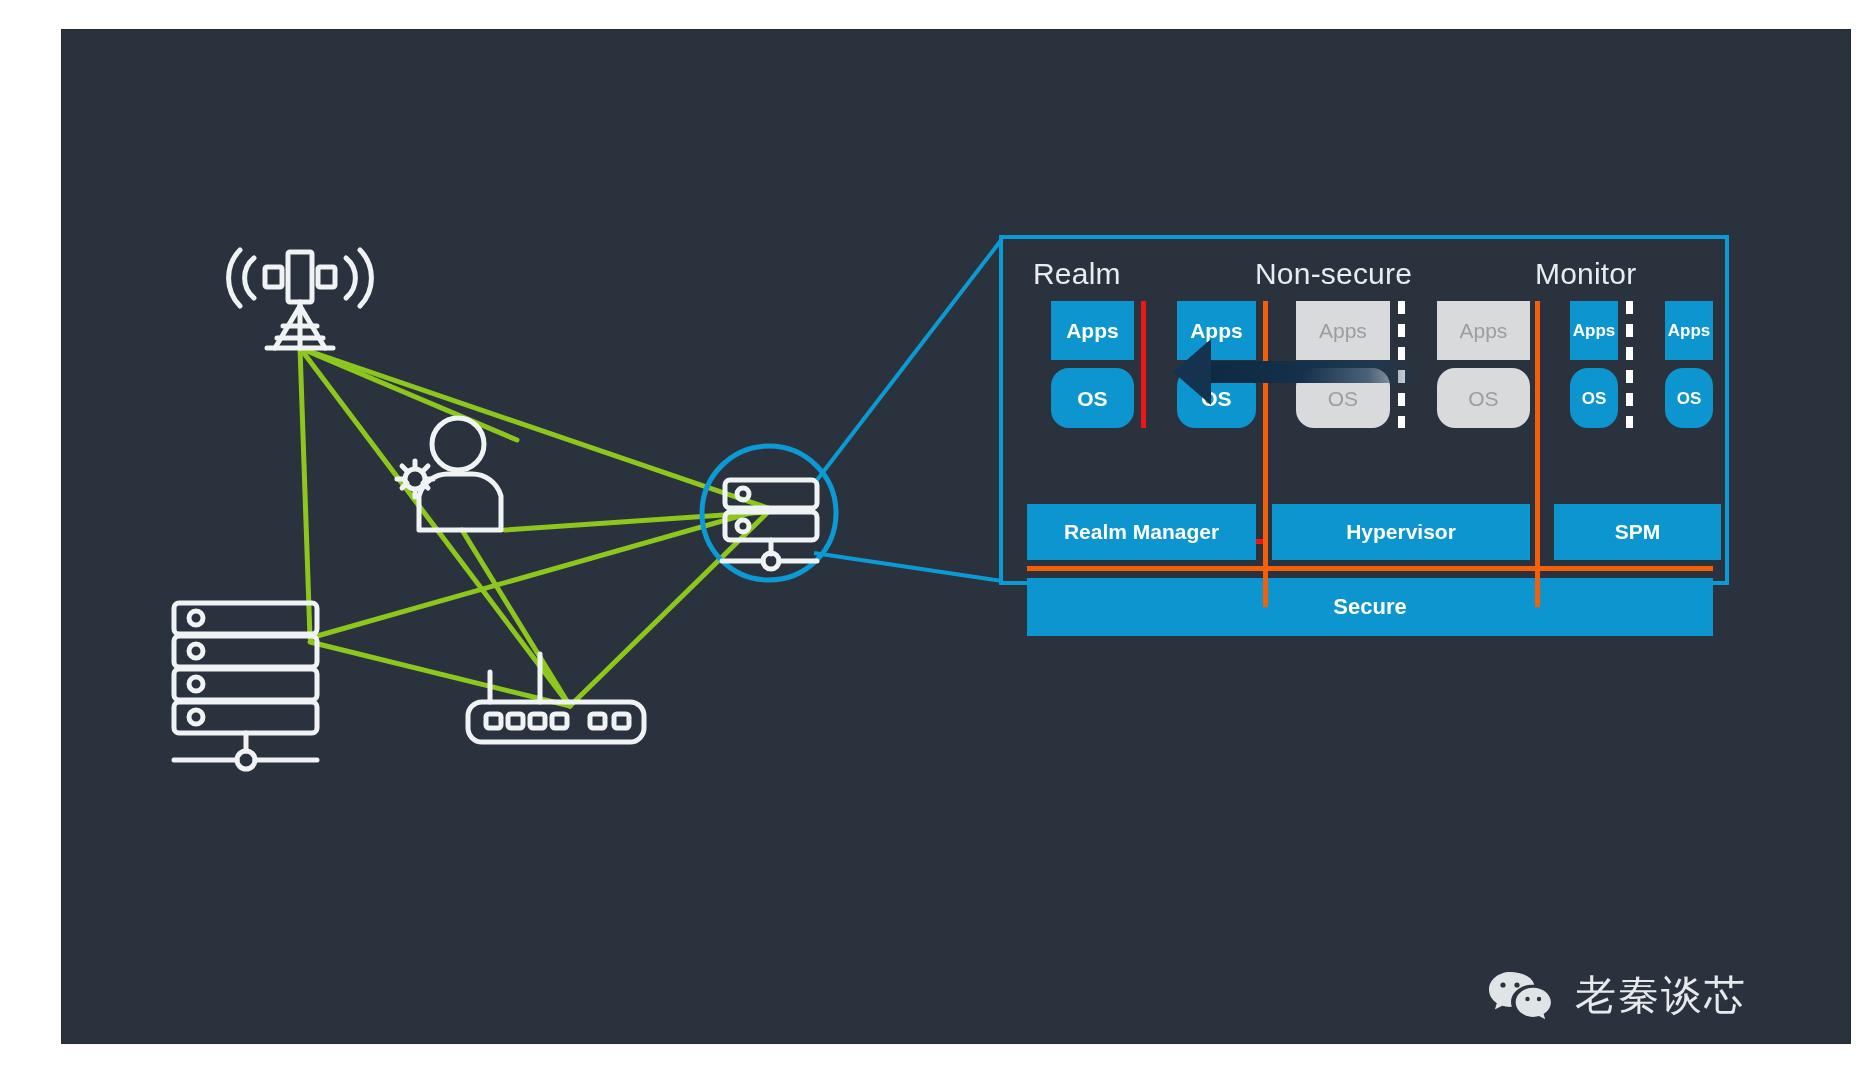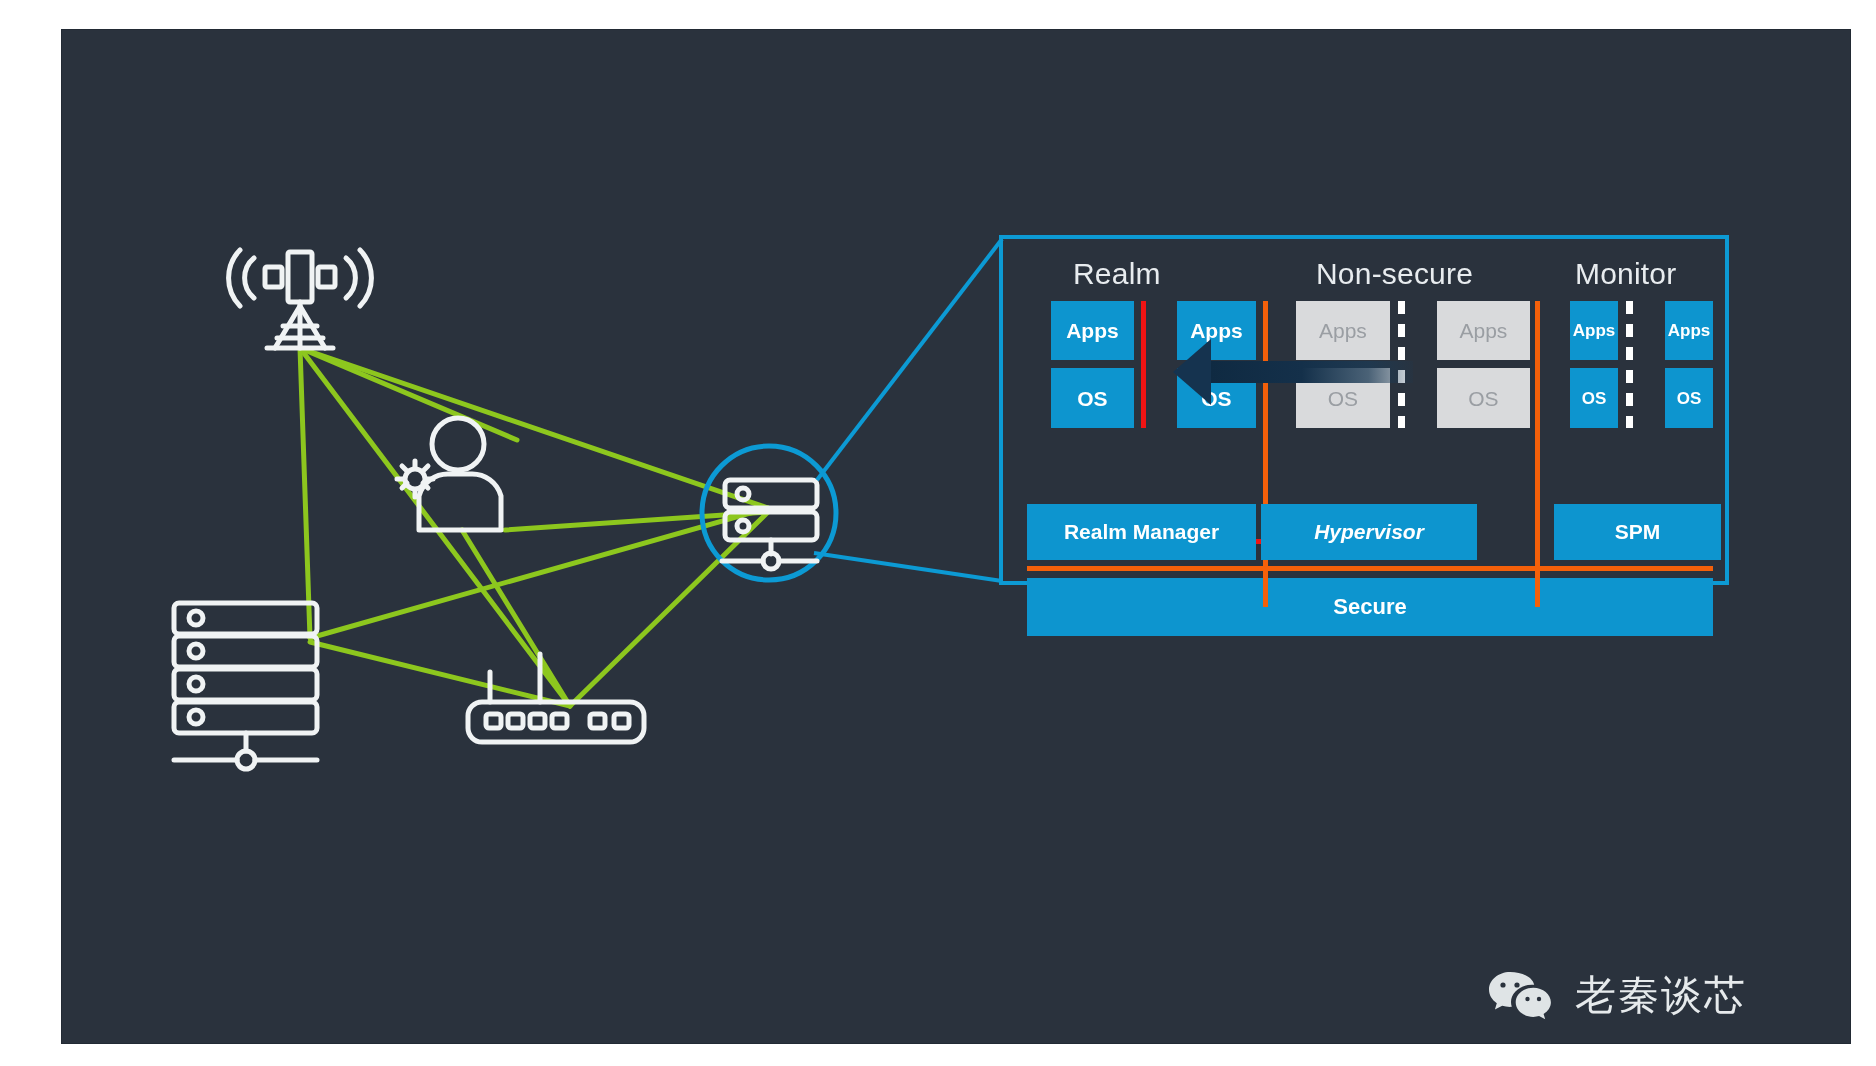--- a/index.html
+++ b/index.html
@@ -53,33 +53,32 @@
     position: absolute;
     left: 24px;
     top: 18px;
     right: 22px;
     bottom: 12px;
   }
   
   .col-heads {
     position: relative;
     height: 42px;
-    margin-left: 40px;
   }
   .col-head {
     position: absolute;
     color: #e8ecef;
     font-size: 30px;
     font-weight: 400;
     letter-spacing: .2px;
     white-space: nowrap;
     top: 0;
   }
   .ch-realm { left: 6px; }
-  .ch-nonsecure { left: 249px; }
+  .ch-nonsecure { left: 228px; }
   .ch-secure { left: 508px; }
 
   
   .worlds {
     position: relative;
     height: 195px;
     margin-top: 2px;
   }
   .world {
     position: absolute;
@@ -103,21 +102,21 @@
   .blk {
     display: flex;
     align-items: center;
     justify-content: center;
     font-size: 21px;
     font-weight: 700;
     box-sizing: border-box;
     line-height: 1;
   }
   .blk.apps { height: 59px; }
-  .blk.os   { height: 60px; }
+  .blk.os   { height: 60px; border-radius: 18px; }
   .blk.on {
     background: #0d95cf;
     color: #ffffff;
   }
   .blk.off {
     background: #d9dadc;
     color: #9a9ea3;
     font-weight: 400;
   }
   .blk.small { font-size: 17px; }
@@ -166,21 +165,21 @@
     height: 56px;
     background: #0d95cf;
     color: #ffffff;
     display: flex;
     align-items: center;
     justify-content: center;
     font-size: 21px;
     font-weight: 700;
   }
   .mgr-realm { left: 0px;   width: 229px; text-align: center; }
-  .mgr-hyp   { left: 234px; width: 216px; font-style: italic; }
+  .mgr-hyp   { left: 245px; width: 258px; }
   .mgr-spm   { left: 527px; width: 167px; }
 
   
   .orange-hline {
     position: relative;
     height: 5px;
     background: #f4600a;
     margin-top: 6px;
     width: 686px;
   }

